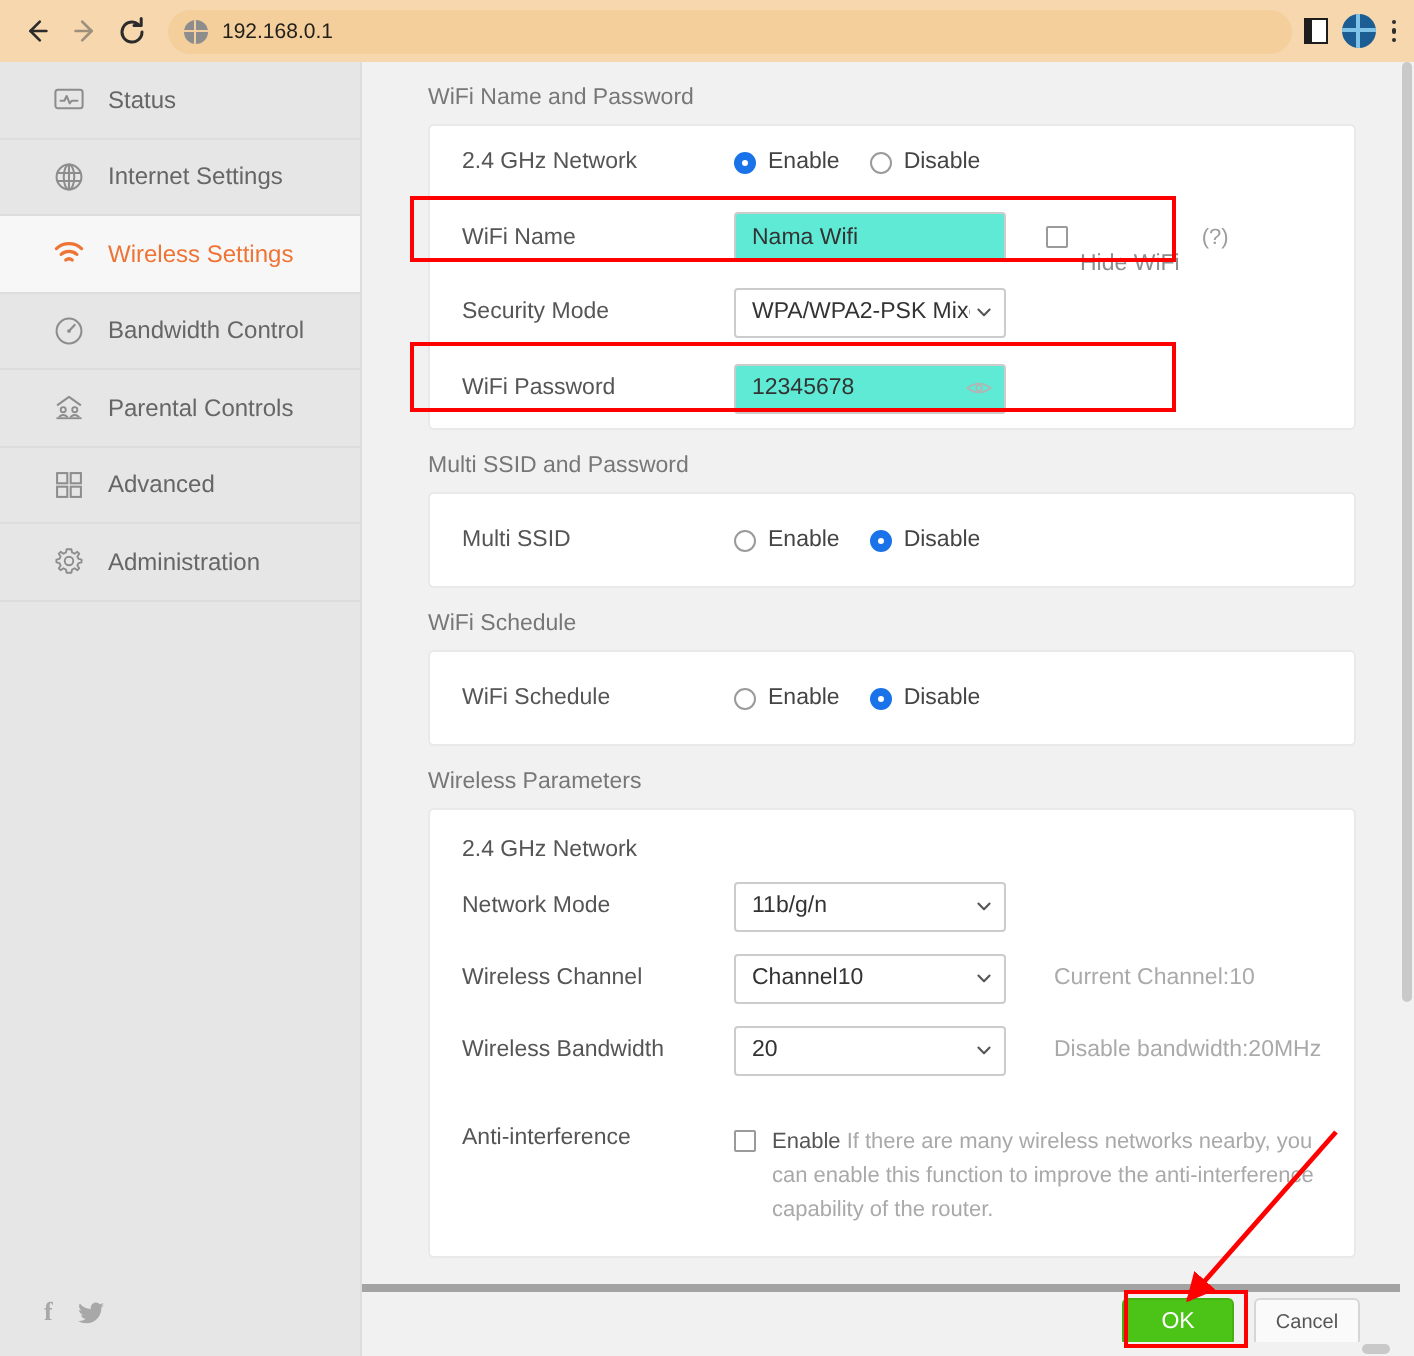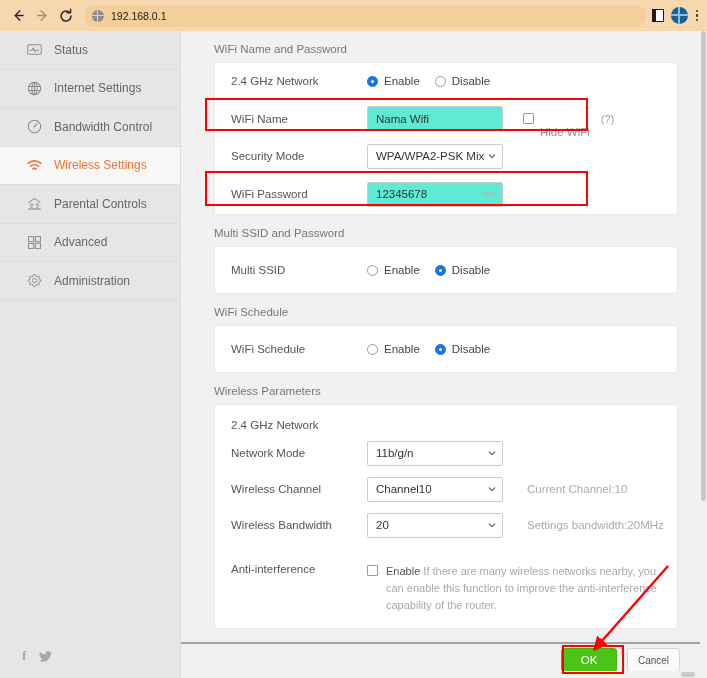--- a/index.html
+++ b/index.html
@@ -171,21 +171,21 @@
 
   
   .hl {
     position: absolute; border: 2.5px solid #f00; pointer-events: none;
     z-index: 5;
   }
 
   
   .footer {
     position: absolute; left: 0; bottom: 0; width: 519px; height: 34px;
-    background: #f1f1f1; border-top: 2px solid #a3a3a3;
+    background: #f1f1f1; border-top: 4px solid #a3a3a3;
     display: flex; align-items: center; justify-content: flex-end;
     padding-right: 20px; gap: 10px;
   }
   .btn-ok {
     width: 56px; height: 24px; background: #4cc417; border: 1px solid #44b012;
     border-radius: 3px; color: #fff; font-size: 11.5px;
     display: flex; align-items: center; justify-content: center;
   }
   .btn-cancel {
     width: 53px; height: 24px; background: #fafafa; border: 1px solid #d6d6d6;
@@ -266,36 +266,36 @@
 
     <div class="side-item">
       <svg class="s-ico" viewBox="0 0 20 20">
         <circle cx="10" cy="10" r="7.3" fill="none" stroke="#8d8d8d" stroke-width="1.2"></circle>
         <ellipse cx="10" cy="10" rx="3.1" ry="7.3" fill="none" stroke="#8d8d8d" stroke-width="1.2"></ellipse>
         <path d="M2.9 7.6 H17.1 M2.9 12.4 H17.1 M10 2.7 V17.3" stroke="#8d8d8d" stroke-width="1.2" fill="none"></path>
       </svg>
       <span class="s-label">Internet Settings</span>
     </div>
 
+    <div class="side-item active">
+      <svg class="s-ico" viewBox="0 0 20 20">
+        <path d="M2.6 7.4 A11 11 0 0 1 17.4 7.4" fill="none" stroke="#ee7436" stroke-width="1.9" stroke-linecap="round"></path>
+        <path d="M5.4 10.8 A7 7 0 0 1 14.6 10.8" fill="none" stroke="#ee7436" stroke-width="1.9" stroke-linecap="round"></path>
+        <path d="M8.1 14.1 A3.1 3.1 0 0 1 11.9 14.1" fill="none" stroke="#ee7436" stroke-width="1.9" stroke-linecap="round"></path>
+      </svg>
+      <span class="s-label">Wireless Settings</span>
+    </div>
+
     <div class="side-item">
       <svg class="s-ico" viewBox="0 0 20 20">
         <circle cx="10" cy="10" r="7.3" fill="none" stroke="#8d8d8d" stroke-width="1.2"></circle>
         <path d="M10 10 L13.3 6.4" stroke="#8d8d8d" stroke-width="1.3" stroke-linecap="round"></path>
         <circle cx="10" cy="10" r="1.1" fill="#8d8d8d"></circle>
       </svg>
       <span class="s-label">Bandwidth Control</span>
-    </div>
-
-    <div class="side-item active">
-      <svg class="s-ico" viewBox="0 0 20 20">
-        <path d="M2.6 7.4 A11 11 0 0 1 17.4 7.4" fill="none" stroke="#ee7436" stroke-width="1.9" stroke-linecap="round"></path>
-        <path d="M5.4 10.8 A7 7 0 0 1 14.6 10.8" fill="none" stroke="#ee7436" stroke-width="1.9" stroke-linecap="round"></path>
-        <path d="M8.1 14.1 A3.1 3.1 0 0 1 11.9 14.1" fill="none" stroke="#ee7436" stroke-width="1.9" stroke-linecap="round"></path>
-      </svg>
-      <span class="s-label">Wireless Settings</span>
     </div>
 
     <div class="side-item">
       <svg class="s-ico" viewBox="0 0 20 20">
         <path d="M3 9 L10 4 L17 9" fill="none" stroke="#8d8d8d" stroke-width="1.2" stroke-linejoin="round"></path>
         <circle cx="6.6" cy="11.6" r="1.5" fill="none" stroke="#8d8d8d" stroke-width="1.1"></circle>
         <circle cx="13.4" cy="11.6" r="1.5" fill="none" stroke="#8d8d8d" stroke-width="1.1"></circle>
         <path d="M4 16 Q6.6 13.4 9.2 16 M10.8 16 Q13.4 13.4 16 16" fill="none" stroke="#8d8d8d" stroke-width="1.1"></path>
         <path d="M2.6 16.6 H17.4" stroke="#8d8d8d" stroke-width="1.1"></path>
       </svg>
@@ -452,21 +452,21 @@
 
         <div class="row">
           <div class="row-label">Wireless Bandwidth</div>
           <div class="ctrl">
             <div class="sel">
               <span class="sel-text">20</span>
               <svg class="caret" viewBox="0 0 10 10">
                 <path d="M1.5 3.5 L5 7 L8.5 3.5" fill="none" stroke="#555" stroke-width="1.3" stroke-linecap="round" stroke-linejoin="round"></path>
               </svg>
             </div>
-            <span class="hint">Settings bandwidth:20MHz</span>
+            <span class="hint">Disable bandwidth:20MHz</span>
           </div>
         </div>
 
         <div class="row" style="align-items:flex-start;padding-top:20px;min-height:58px;">
           <div class="row-label">Anti-interference</div>
           <div class="ctrl" style="align-items:flex-start;">
             <span class="cb" style="margin-top:2px;"></span>
             <div class="note">
               <b>Enable</b>
               <span>If there are many wireless networks nearby, you can enable this function to improve the anti-interference capability of the router.</span>

